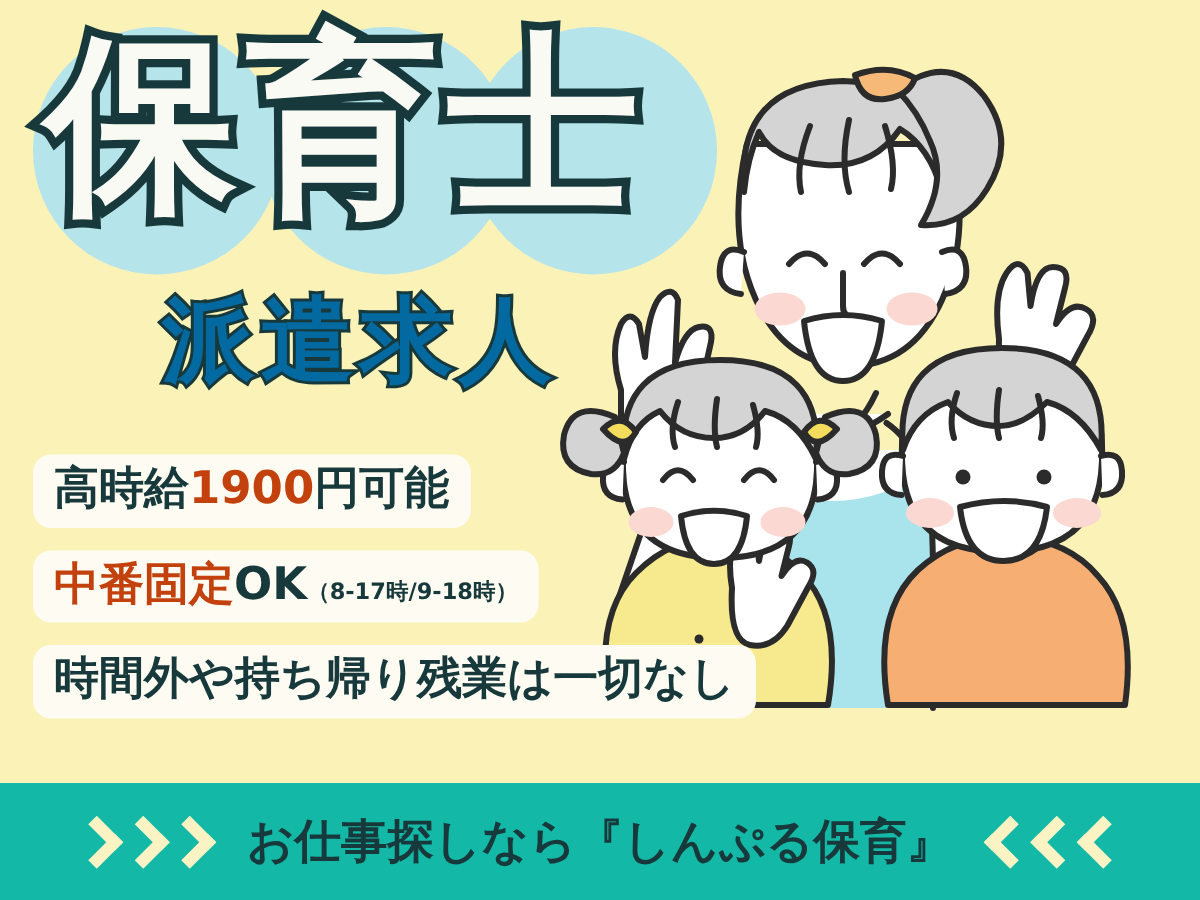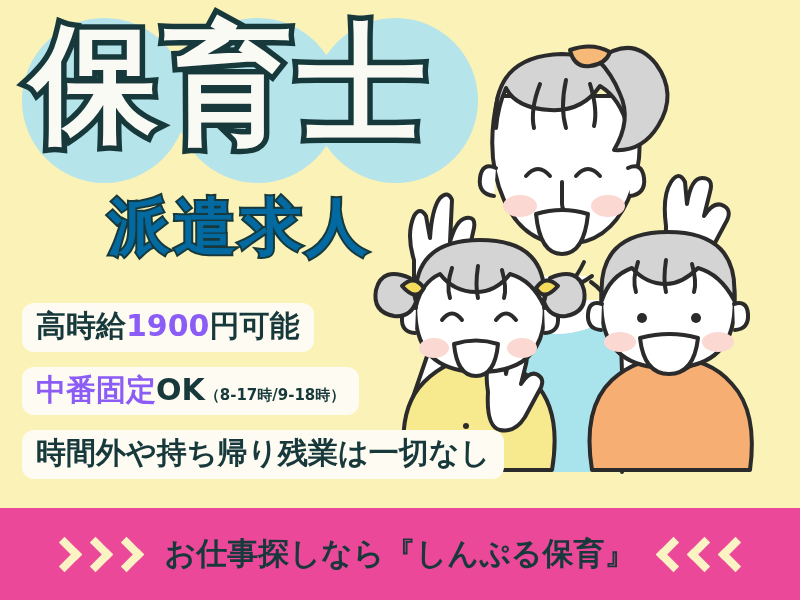--- a/index.html
+++ b/index.html
@@ -53,28 +53,28 @@
     border-radius:12px;
     padding:5px 14px 7px 14px;
     margin-bottom:15px;
     display:inline-block;
     white-space:nowrap;
     font-size:30px;line-height:1.22;
     font-weight:bold;
     color:#17393B;
     font-family:"DejaVu Sans","Liberation Sans",sans-serif;
   }
-  .badge .hl{color:#8b5cf6;}
+  .badge .hl{color:#c2410c;}
   .badge .small{font-size:15px;}
   .badge-row{display:block;}
 
   
   .banner{
-    position:absolute;left:0;bottom:0;width:800px;height:92px;
-    background:#ec4899;
+    position:absolute;left:0;bottom:0;width:800px;height:78px;
+    background:#14b8a6;
     display:flex;align-items:center;justify-content:center;
     z-index:20;
   }
   .chev-group{display:flex;gap:6px;align-items:center;}
   .chev{
     width:17px;height:17px;
     border-right:8px solid #FBF3C4;
     border-bottom:8px solid #FBF3C4;
   }
   .chev.right{transform:rotate(-45deg);}

